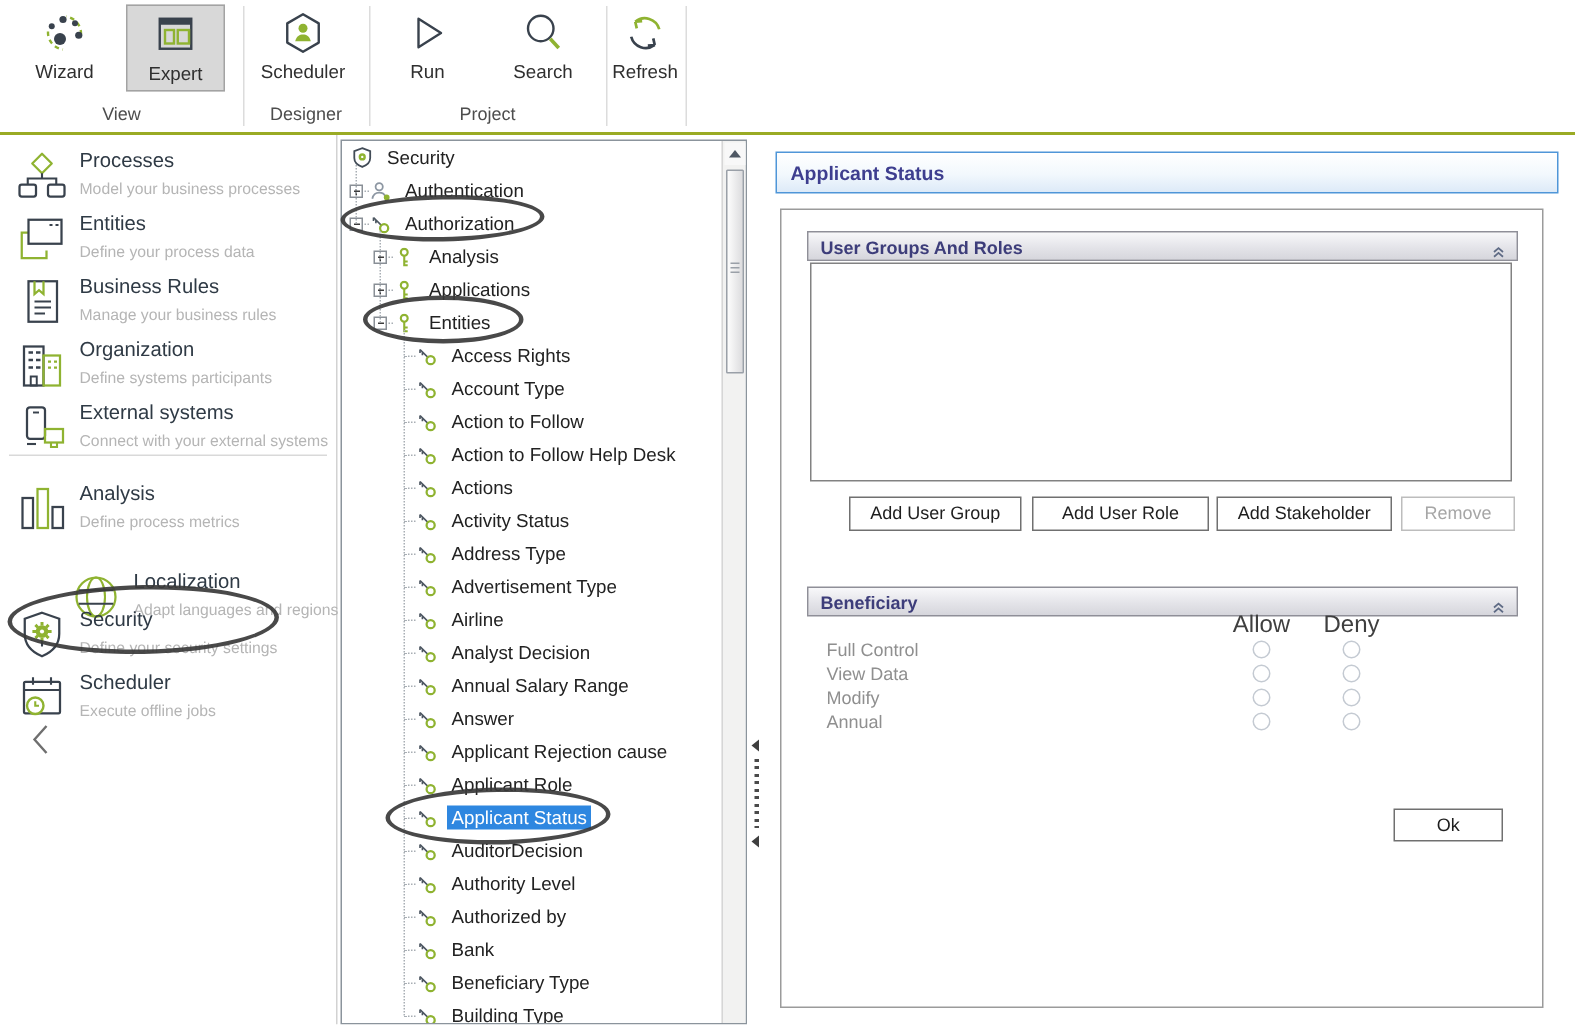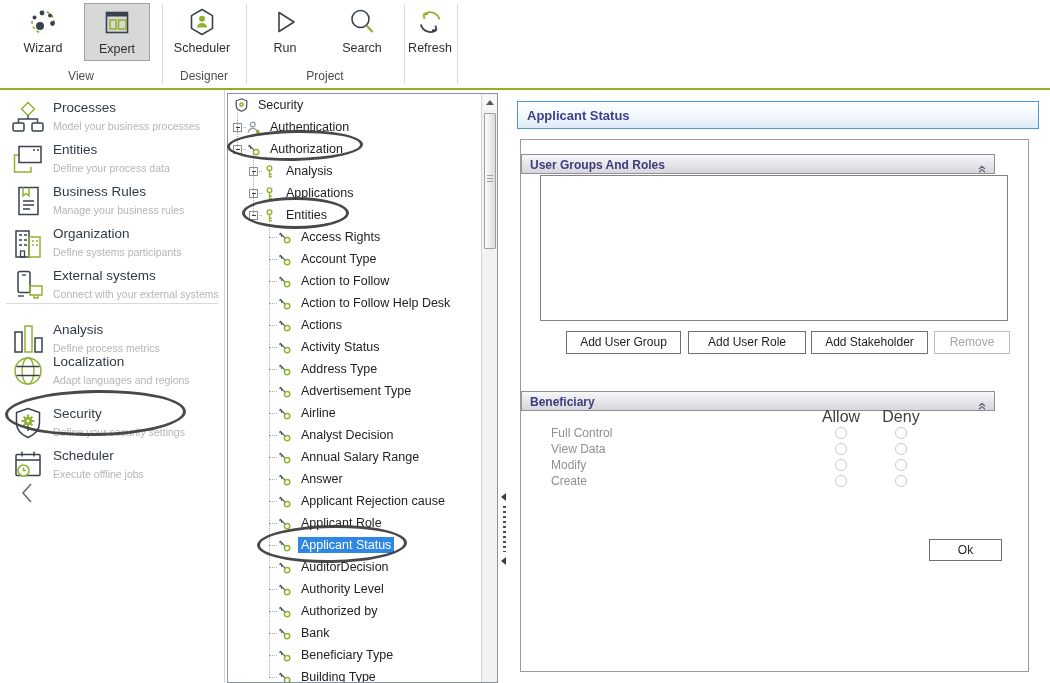--- a/index.html
+++ b/index.html
@@ -50,21 +50,21 @@
   #tree-thumb-grip { position:absolute; left:2.5px; top:64px; width:6px; height:1px; background:#9aa0a8; box-shadow:0 3px 0 #9aa0a8, 0 -3px 0 #9aa0a8; }
 
   
   .split-arrow { position:absolute; width:0; height:0; border-top:4px solid transparent; border-bottom:4px solid transparent; border-right:5px solid #3f3f3f; cursor:pointer; }
   #split-dots { position:absolute; left:503px; top:506px; width:3px; height:46px; background:repeating-linear-gradient(180deg,#4a4a4a 0 2px,transparent 2px 5px); cursor:col-resize; }
 
   
   #detail-title-box { position:absolute; left:517px; top:101px; width:522px; height:28px; border:1px solid #4f96d8; background:linear-gradient(180deg,#ffffff 0%,#f2f8fd 55%,#ddeaf8 100%); }
   #detail-title { font-size:13px; font-weight:bold; color:#3e3e8f; padding:6px 0 0 9px; }
   #detail-container { position:absolute; left:520px; top:139px; width:509px; height:533px; border:1px solid #9b9b9b; background:#fff; }
-  .grp-bar { position:absolute; left:0; width:474px; height:20px; border:1px solid #8f8f98; background:linear-gradient(180deg,#f8f8fa 0%,#e4e4e9 55%,#d6d6dc 100%); cursor:pointer; }
+  .grp-bar { position:absolute; left:17px; width:474px; height:20px; border:1px solid #8f8f98; background:linear-gradient(180deg,#f8f8fa 0%,#e4e4e9 55%,#d6d6dc 100%); cursor:pointer; }
   .grp-bar .grp-title { font-size:12px; font-weight:bold; color:#3d3d7a; padding:3px 0 0 8px; }
   .grp-bar .chev { position:absolute; right:7px; top:5px; }
   #ug-list { position:absolute; left:19px; top:35px; width:468px; height:146px; border:1px solid #828282; background:#fff; }
   .dlg-btn { position:absolute; top:191px; height:23px; background:#fff; border:1px solid #707070; font-size:12px; color:#1e1e1e; text-align:center; line-height:21px; cursor:pointer; }
   .dlg-btn.disabled { color:#a6a6a6; border-color:#bdbdbd; cursor:default; }
   .col-hdr { position:absolute; top:268px; width:50px; text-align:center; font-size:16px; color:#3f3f3f; }
   .perm-lbl { position:absolute; left:30px; font-size:12px; color:#8f8f8f; }
   .radio { position:absolute; width:12px; height:12px; border:1px solid #c4cad2; border-radius:50%; background:#fff; cursor:pointer; }
   #ok-btn { position:absolute; left:408px; top:399px; width:73px; height:22px; background:#fff; border:1px solid #707070; font-size:12px; color:#1e1e1e; text-align:center; line-height:20px; cursor:pointer; }
 
@@ -214,21 +214,21 @@
     <div class="sb-item" style="top:228px;">
       <span class="sb-ico">
         <svg width="36" height="34" viewBox="0 0 36 34">
             <rect x="5" y="10" width="7" height="20" fill="none" stroke="#39424d" stroke-width="1.5"></rect>
             <rect x="15" y="4" width="7" height="26" fill="none" stroke="#8fb331" stroke-width="1.5"></rect>
             <rect x="25" y="16" width="7" height="14" fill="none" stroke="#39424d" stroke-width="1.5"></rect>
           </svg>
       </span>
       <span class="sb-txt"><span class="sb-title">Analysis</span><br><span class="sb-sub">Define process metrics</span></span>
     </div>
-    <div class="sb-item" style="top:260px;">
+    <div class="sb-item" style="top:287px;margin-left:36px;">
       <span class="sb-ico">
         <svg width="36" height="34" viewBox="0 0 36 34">
             <circle cx="18" cy="17" r="13" fill="none" stroke="#8fb331" stroke-width="1.5"></circle>
             <ellipse cx="18" cy="17" rx="6" ry="13" fill="none" stroke="#8fb331" stroke-width="1.4"></ellipse>
             <path d="M6.5 12.5 H29.5 M6.5 21.5 H29.5" stroke="#39424d" stroke-width="1.4"></path>
           </svg>
       </span>
       <span class="sb-txt"><span class="sb-title">Localization</span><br><span class="sb-sub">Adapt languages and regions</span></span>
     </div>
     <div class="sb-item" style="top:312px;">
@@ -567,21 +567,21 @@
     <div class="radio" style="left:374px;top:287px;"></div>
 
     <div class="perm-lbl" style="top:302px;">View Data</div>
     <div class="radio" style="left:314px;top:303px;"></div>
     <div class="radio" style="left:374px;top:303px;"></div>
 
     <div class="perm-lbl" style="top:318px;">Modify</div>
     <div class="radio" style="left:314px;top:319px;"></div>
     <div class="radio" style="left:374px;top:319px;"></div>
 
-    <div class="perm-lbl" style="top:334px;">Create</div>
+    <div class="perm-lbl" style="top:334px;">Annual</div>
     <div class="radio" style="left:314px;top:335px;"></div>
     <div class="radio" style="left:374px;top:335px;"></div>
 
     <div id="ok-btn">Ok</div>
   </div>
 
   <div class="ann" id="ann-security"></div>
   <div class="ann" id="ann-authorization"></div>
   <div class="ann" id="ann-entities"></div>
   <div class="ann" id="ann-applicant"></div>

